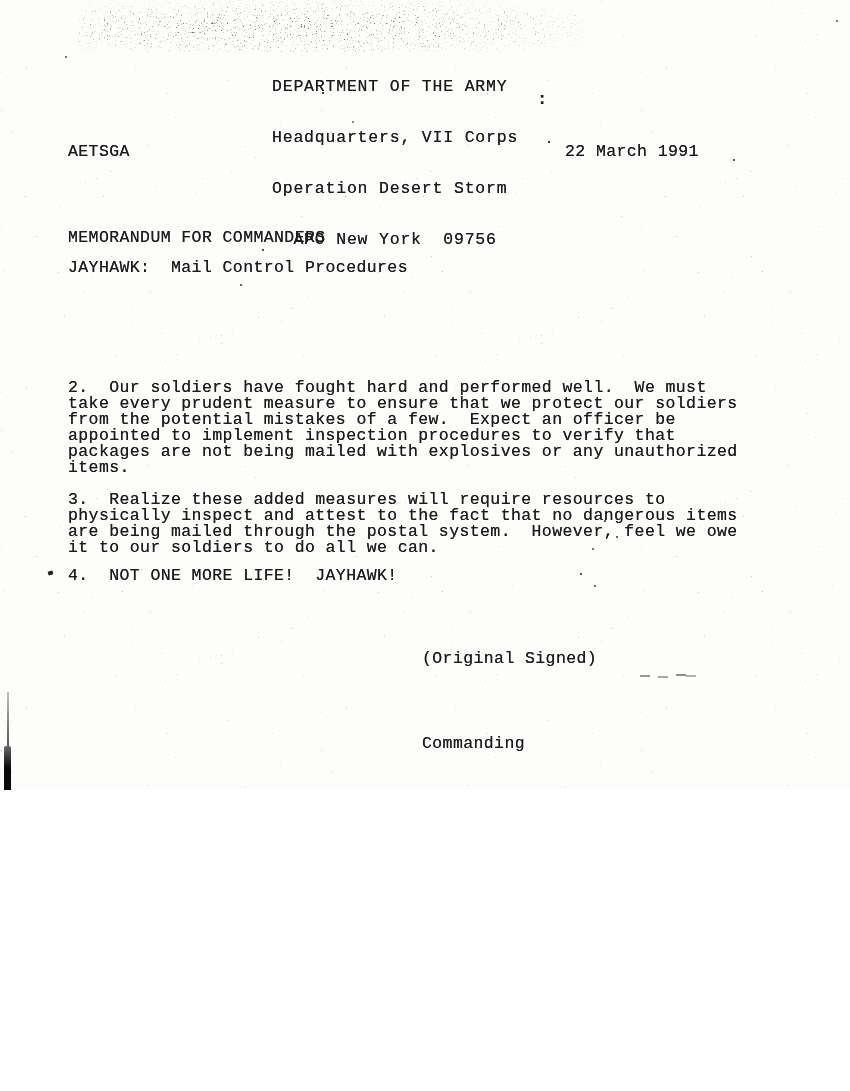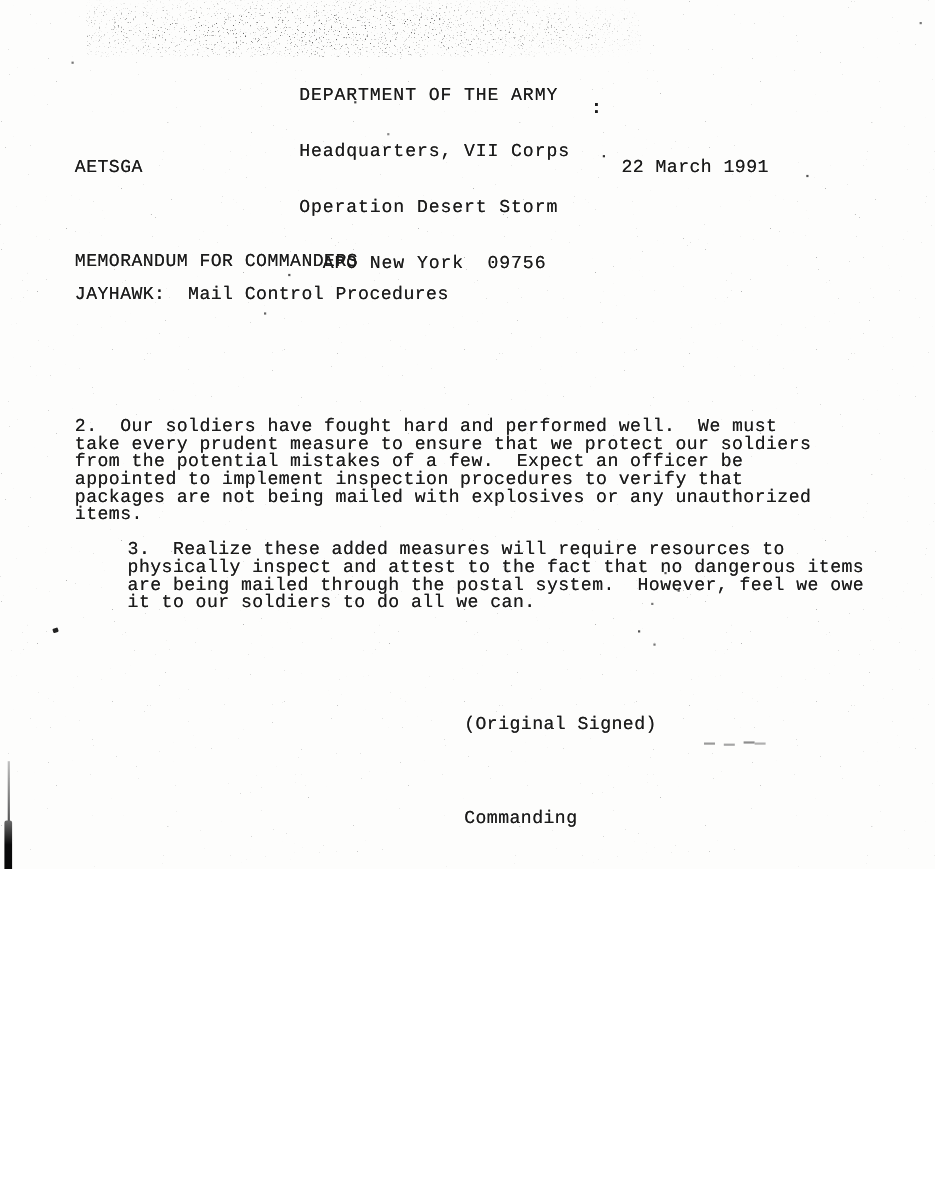--- a/index.html
+++ b/index.html
@@ -13,21 +13,21 @@
     font-size:16.5px;line-height:16px;letter-spacing:0.4px;white-space:pre;
     text-shadow:0 0 0.6px rgba(27,27,27,0.85);
   }
   .letterhead{left:272px;top:44px;line-height:17px;letter-spacing:0.8px;}
   .office-symbol{left:68px;top:144px;}
   .date-line{left:565px;top:144px;}
   .memo-for{left:68px;top:230px;}
   .subject{left:68px;top:260px;}
   .para1{left:68px;top:313px;}
   .para2{left:68px;top:380px;}
-  .para3{left:68px;top:492px;margin-left:48px;}
+  .para3{left:68px;top:492px;}
   .para4{left:68px;top:568px;}
   .sig-signed{left:422px;top:651px;}
   .sig-name{left:422px;top:688px;}
   .sig-title{left:422px;top:736px;}
   .page-number{
     left:401px;top:964px;
     font-family:"Liberation Sans","DejaVu Sans",sans-serif;
     font-size:34px;font-weight:700;letter-spacing:1px;color:#737373;
     text-shadow:0 0 0.5px #151515;
   }
@@ -103,20 +103,21 @@
   <div class="abs mono para2">2.  Our soldiers have fought hard and performed well.  We must
 take every prudent measure to ensure that we protect our soldiers
 from the potential mistakes of a few.  Expect an officer be
 appointed to implement inspection procedures to verify that
 packages are not being mailed with explosives or any unauthorized
 items.</div>
   <div class="abs mono para3">3.  Realize these added measures will require resources to
 physically inspect and attest to the fact that no dangerous items
 are being mailed through the postal system.  However, feel we owe
 it to our soldiers to do all we can.</div>
+  <div class="abs mono para4">4.  NOT ONE MORE LIFE!  JAYHAWK!</div>
 
   <div class="abs mono sig-signed">(Original Signed)</div>
   <div class="abs mono sig-title">Commanding</div>
 
   <div class="abs page-number">1 - 9</div>
 
   <div class="abs streak-thin"></div>
   <div class="abs streak-main"></div>
   <div class="abs streak-dash"></div>
   <div class="abs tick-mark"></div>

